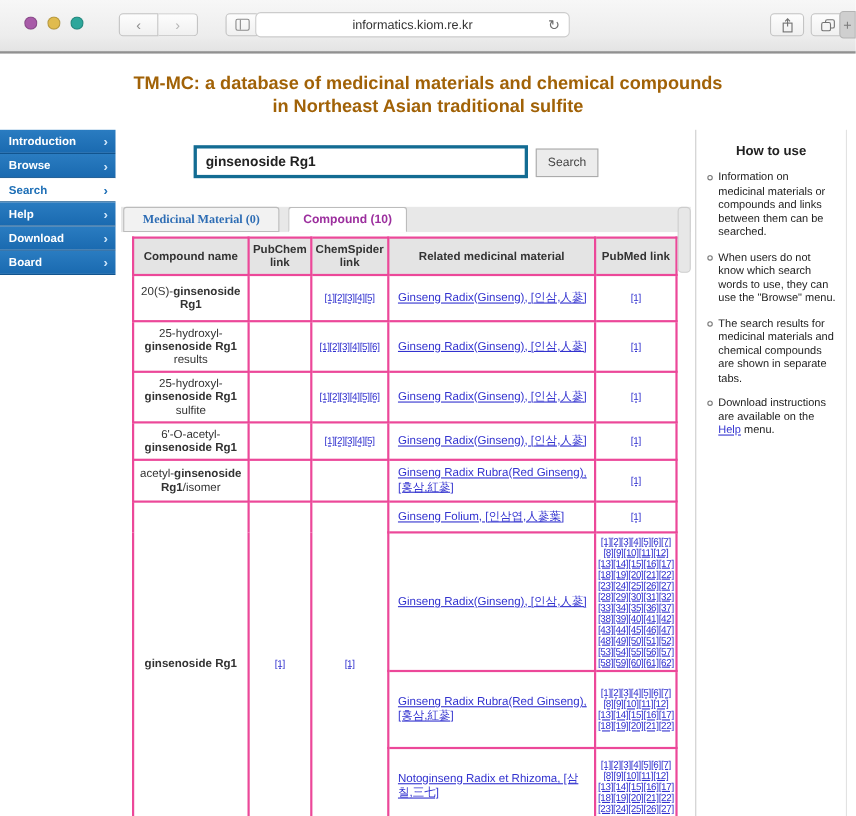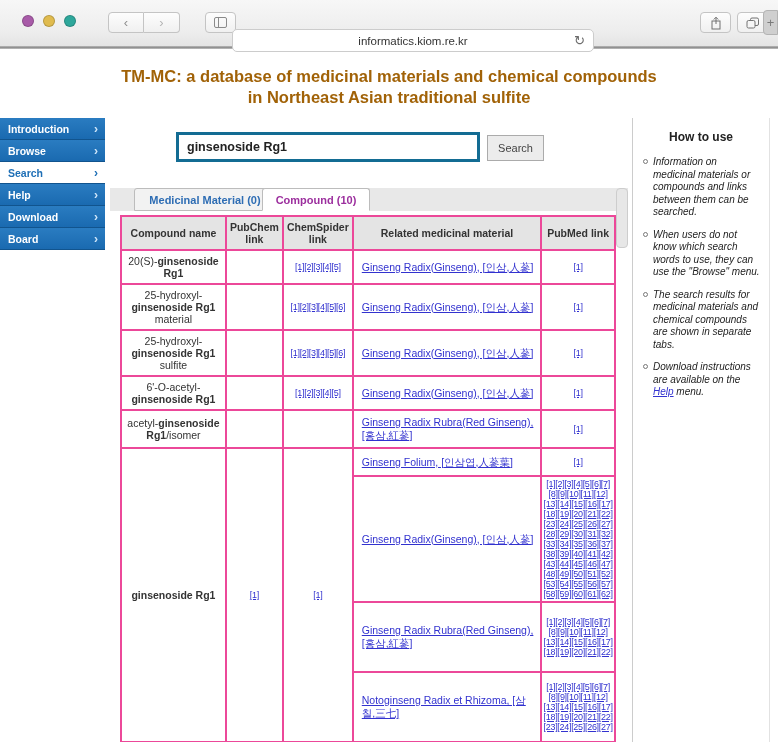--- a/index.html
+++ b/index.html
@@ -17,21 +17,21 @@
     background:linear-gradient(180deg,#fdfdfd,#f0f0f0); border-radius:4px;
     display:flex; align-items:center; justify-content:center;
     color:#8f8f8f; font-size:13px; }
   .navgrp { position:absolute; left:108px; top:12px; display:flex; }
   .navgrp .chrome-btn { position:static; width:36px; }
   .navgrp .chrome-btn:first-child { border-radius:4px 0 0 4px; }
   .navgrp .chrome-btn:last-child { border-radius:0 4px 4px 0; border-left:none; color:#b5b5b5; }
   .sidebar-toggle { left:205px; width:31px; }
   .st-icon { width:13px; height:11px; border:1px solid #8a8a8a; border-radius:2px; position:relative; }
   .st-icon::before { content:""; position:absolute; left:3px; top:0; bottom:0; width:1px; background:#8a8a8a; }
-  .url-field { position:absolute; left:232px; top:29px; width:362px; height:23px;
+  .url-field { position:absolute; left:232px; top:11px; width:286px; height:23px;
     background:#fff; border:1px solid #ccc; border-radius:5px;
     display:flex; align-items:center; justify-content:center;
     font-size:11.5px; color:#333; }
   .reload { position:absolute; right:8px; top:3px; color:#6d6d6d; font-size:13px; cursor:pointer; }
   .share-btn { left:700px; width:31px; }
   .tabs-btn  { left:737px; width:31px; }
   .newtab-btn{ left:763px; top:10px; width:15px; height:25px; border-radius:4px 0 0 4px;
     background:#cfcfcf; border:1px solid #b3b3b3; color:#7a7a7a; font-size:13px; }
 
   
@@ -54,49 +54,49 @@
   .search-input { position:absolute; left:70px; top:14px; width:304px; height:30px;
     border:3px solid #136c93; font-size:12.5px; font-weight:bold; color:#222;
     padding:0 8px; font-family:inherit; outline:none; }
   .search-btn { position:absolute; left:381px; top:17px; width:57px; height:26px;
     background:#ececec; border:1px solid #ababab; font-size:11px; color:#444;
     font-family:inherit; cursor:pointer; }
   .tab-strip { position:absolute; left:4px; top:70px; width:518px; height:23px; background:#e8e8e8; }
   .tab { position:absolute; top:0; height:23px; display:flex; align-items:center;
     justify-content:center; font-size:11px; font-weight:bold; cursor:pointer;
     border:1px solid #bcbcbc; border-radius:3px 3px 0 0; }
-  .tab-mm { left:24px; width:142px; background:#f2f2f2; color:#2e6db4; }
+  .tab-mm { left:2px; width:142px; background:#f2f2f2; color:#2e6db4;font-family:Liberation Serif, serif; }
   .tab-cp { left:152px; width:108px; background:#fff; color:#9c2f9e; border-bottom-color:#fff; }
 
   
   table { position:absolute; left:14px; top:97px; width:496px; border-collapse:collapse; }
   th,td { border:2px solid #ec4899; font-size:10.5px; color:#333;
     text-align:center; vertical-align:middle; padding:4px 3px; }
   th { background:#e4e4e4; font-weight:bold; height:34px; line-height:12px; }
   td.name { width:108px; line-height:12px; }
   td.name b { font-weight:bold; }
   td.linkcell { width:57px; font-size:9px; line-height:10px; letter-spacing:-0.3px; padding:2px 1px; }
   td.rel { width:197px; text-align:left; padding-left:8px; line-height:13px; }
   td.pm  { width:76px; font-size:9px; line-height:10px; letter-spacing:-0.3px; padding:2px 1px; }
   .lnk { color:#3232cf; text-decoration:underline; cursor:pointer; }
-  tr.h34 td{ height:34px; } tr.h44 td{ height:44px; } tr.h30 td{ height:30px; }
+  tr.h34 td{ height:42px; } tr.h44 td{ height:44px; } tr.h30 td{ height:30px; }
   tr.h38 td{ height:38px; } tr.h28 td{ height:28px; } tr.h70 td{ height:70px; }
 
   
   .handle { position:absolute; left:616px; top:139px; width:12px; height:60px;
     background:#e7e7e7; border:1px solid #cdcdcd; border-radius:4px; }
 
   
   .aside { position:absolute; left:632px; top:69px; width:138px; height:624px;
     border-left:1px solid #ccc; border-right:1px solid #e2e2e2; padding:12px 9px 0 9px; }
   .aside h3 { text-align:center; font-size:12px; color:#222; margin-bottom:12px; }
   .howto-item { display:flex; margin-bottom:10px; }
   .bullet { flex:0 0 auto; width:5px; height:5px; border:1px solid #777; border-radius:50%;
     margin:3px 5px 0 1px; }
-  .howto-text { font-size:10px; line-height:12.5px; color:#1c1c1c;font-style:italic; }
+  .howto-text { font-size:10px; line-height:12.5px; color:#1c1c1c; }
 </style>
 </head>
 <body>
 
 <div class="chrome">
   <div class="lights">
     <span class="light" style="background:#a85ba8"></span>
     <span class="light" style="background:#e0bb4e"></span>
     <span class="light" style="background:#2ea79b"></span>
   </div>
@@ -188,21 +188,21 @@
       </thead>
       <tbody>
         <tr class="h34">
           <td class="name"><span>20(S)-</span><b>ginsenoside Rg1</b><span></span></td>
           <td class="linkcell"></td>
           <td class="linkcell"><a class="lnk">[1]</a><a class="lnk">[2]</a><a class="lnk">[3]</a><a class="lnk">[4]</a><a class="lnk">[5]</a></td>
           <td class="rel"><a class="lnk">Ginseng Radix(Ginseng), [인삼,人蔘]</a></td>
           <td class="pm"><a class="lnk">[1]</a></td>
         </tr>
         <tr class="h44">
-          <td class="name"><span>25-hydroxyl-</span><b>ginsenoside Rg1</b><span> material</span></td>
+          <td class="name"><span>25-hydroxyl-</span><b>ginsenoside Rg1</b><span> results</span></td>
           <td class="linkcell"></td>
           <td class="linkcell"><a class="lnk">[1]</a><a class="lnk">[2]</a><a class="lnk">[3]</a><a class="lnk">[4]</a><a class="lnk">[5]</a><a class="lnk">[6]</a></td>
           <td class="rel"><a class="lnk">Ginseng Radix(Ginseng), [인삼,人蔘]</a></td>
           <td class="pm"><a class="lnk">[1]</a></td>
         </tr>
         <tr class="h44">
           <td class="name"><span>25-hydroxyl-</span><b>ginsenoside Rg1</b><span> sulfite</span></td>
           <td class="linkcell"></td>
           <td class="linkcell"><a class="lnk">[1]</a><a class="lnk">[2]</a><a class="lnk">[3]</a><a class="lnk">[4]</a><a class="lnk">[5]</a><a class="lnk">[6]</a></td>
           <td class="rel"><a class="lnk">Ginseng Radix(Ginseng), [인삼,人蔘]</a></td>

